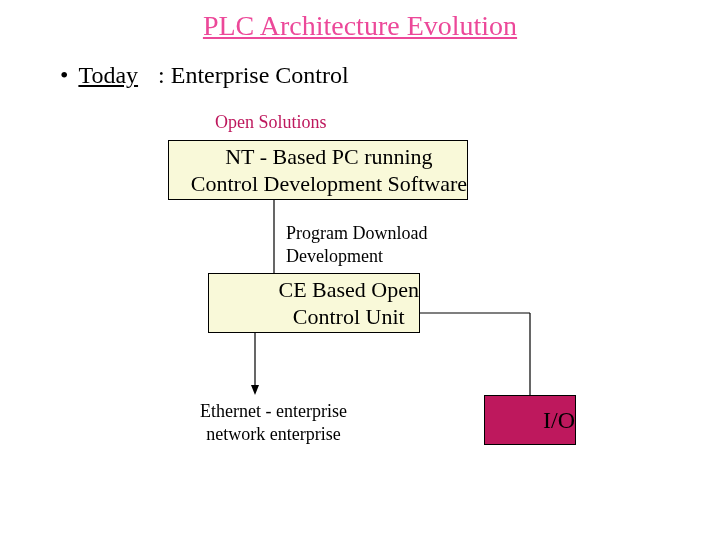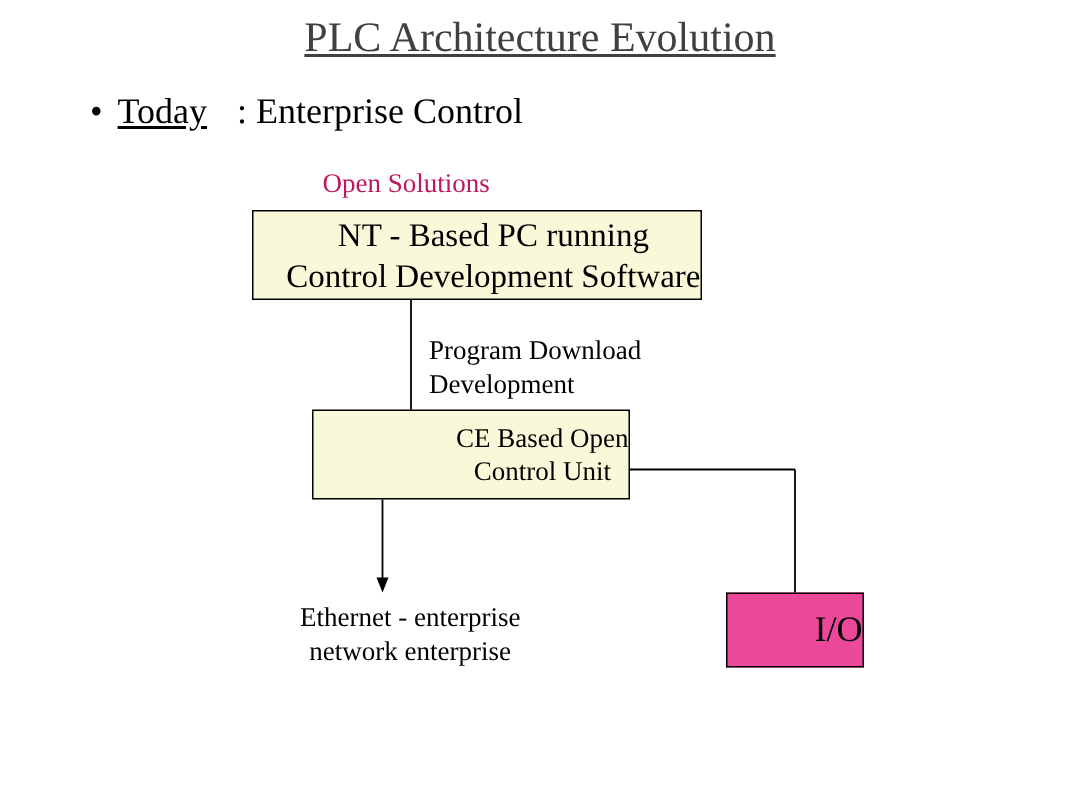--- a/index.html
+++ b/index.html
@@ -11,21 +11,21 @@
     position: relative;
     overflow: hidden;
   }
   .title {
     position: absolute;
     top: 10px;
     left: 0;
     width: 720px;
     text-align: center;
     font-size: 28px;
-    color: #404040;
+    color: #ec4899;
     text-decoration: underline;
   }
   .bullet-row {
     position: absolute;
     top: 62px;
     left: 60px;
     display: flex;
     align-items: baseline;
     font-size: 24px;
     color: #000;
@@ -69,37 +69,37 @@
     left: 286px;
     font-size: 18px;
     line-height: 1.25;
   }
   .ce-box {
     top: 273px;
     left: 208px;
     width: 212px;
     height: 60px;
     background: #f9f9d9;
-    font-size: 18px;
+    font-size: 22px;
     line-height: 1.25;
   }
   .ethernet-label {
     position: absolute;
     top: 400px;
     left: 200px;
     font-size: 18px;
     text-align: center;
     line-height: 1.25;
   }
   .io-box {
     top: 395px;
     left: 484px;
     width: 92px;
     height: 50px;
-    background: #ec4899;
+    background: #be185d;
     font-size: 24px;
   }
   svg.connector {
     position: absolute;
     top: 0;
     left: 0;
     width: 720px;
     height: 540px;
     pointer-events: none;
   }

